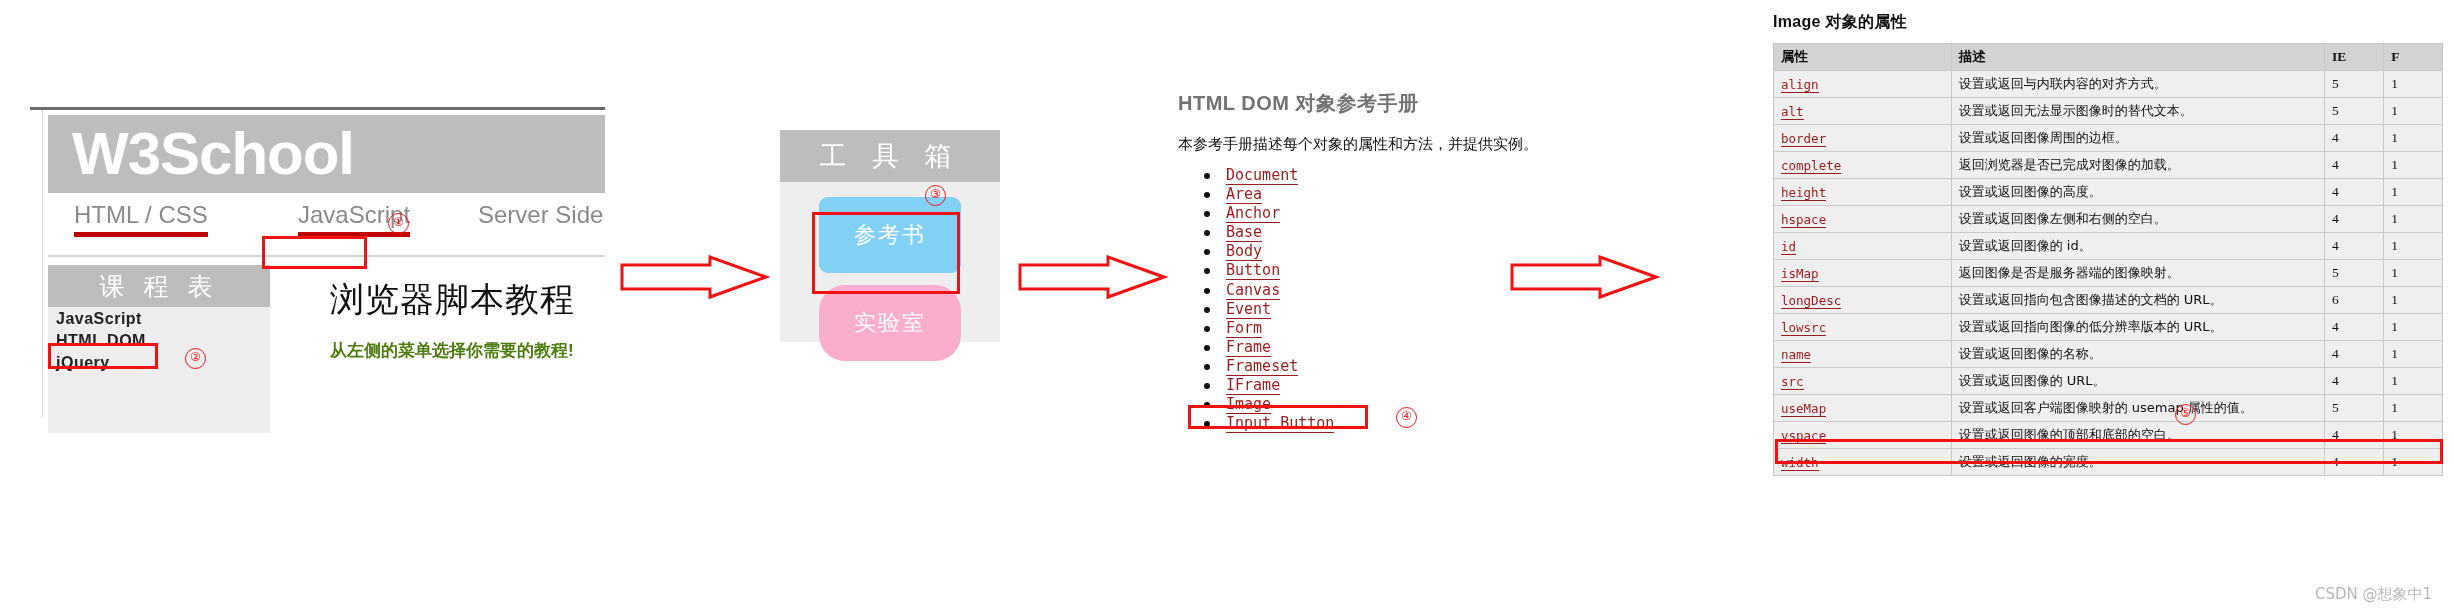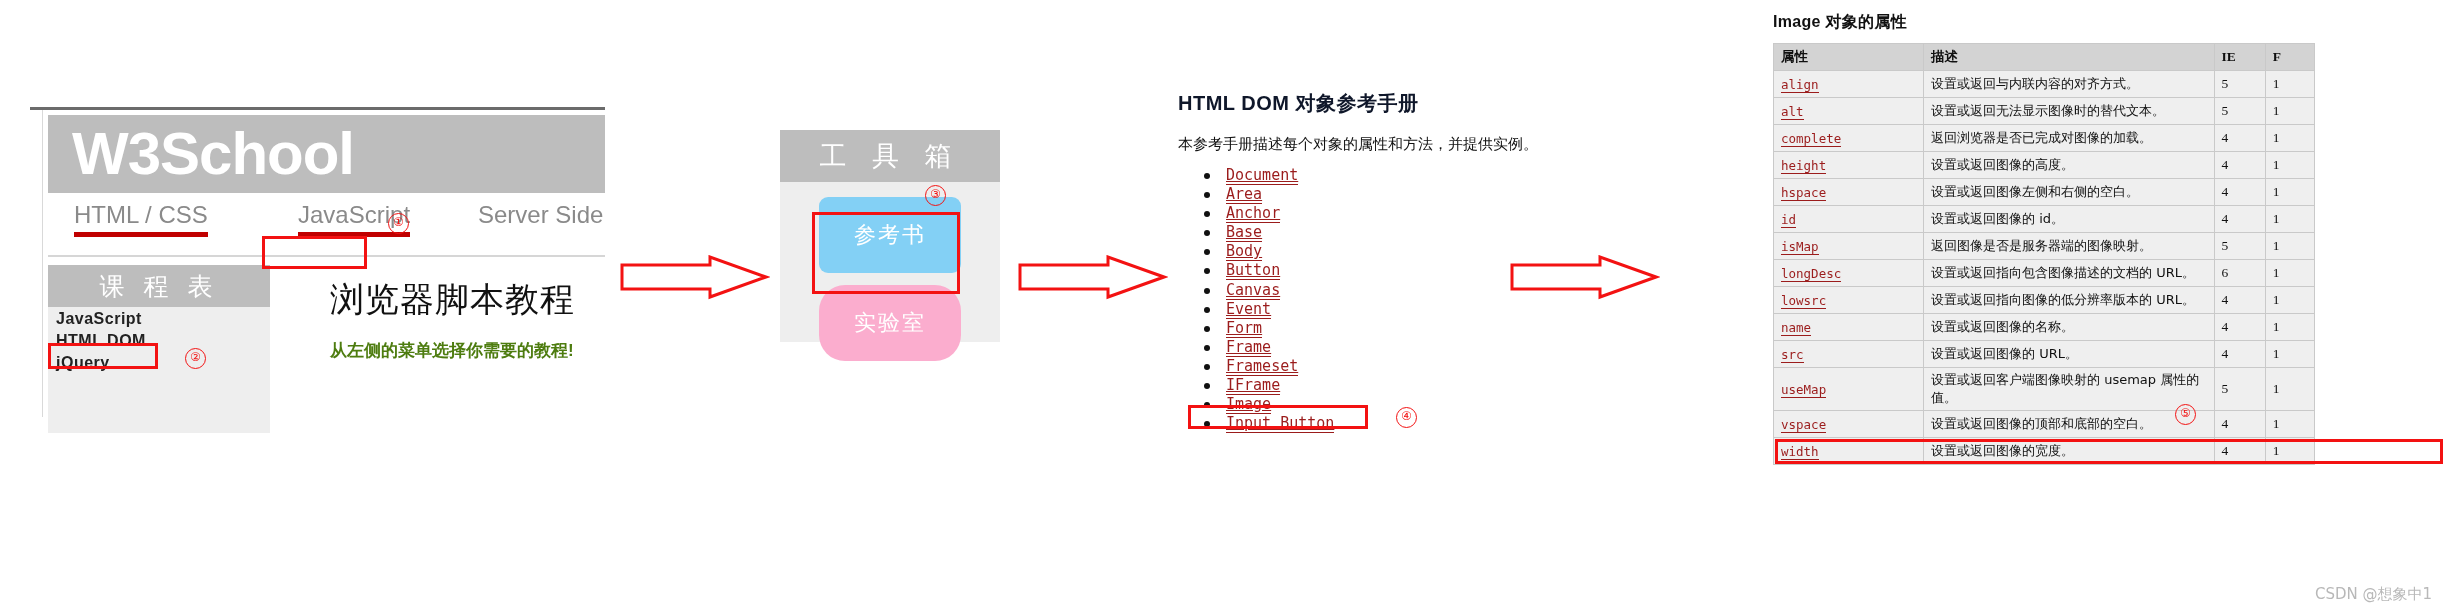--- a/index.html
+++ b/index.html
@@ -52,33 +52,33 @@
   .tool-btn{
     width:142px;height:76px;margin:15px auto 0 auto;border-radius:9px;
     color:#ffffff;font-size:22px;display:flex;align-items:center;justify-content:center;
     letter-spacing:2px;
   }
   #tool-ref{background:#83d0f5;}
   #tool-lab{background:#fbadce;margin-top:12px;border-radius:26px;}
 
   
   #panel-dom{left:1178px;top:90px;width:420px;height:320px;}
-  #dom-title{font-size:20px;font-weight:bold;color:#0f172a;letter-spacing:.5px;}
+  #dom-title{font-size:20px;font-weight:bold;color:#737373;letter-spacing:.5px;}
   #dom-desc{font-size:15px;color:#111;margin-top:18px;}
   #dom-list{margin:12px 0 0 22px;padding:0;list-style:none;}
   #dom-list li{position:relative;font-size:15px;line-height:19.1px;padding-left:26px;
-      color:#9b1c1c;font-family:"DejaVu Sans Mono","Liberation Mono",monospace;text-decoration:underline;}
+      color:#9b1c1c;font-family:"DejaVu Sans Mono","Liberation Mono",monospace;}
   #dom-list li::before{content:"";position:absolute;left:4px;top:7px;width:6px;height:6px;
       background:#111;border-radius:50%;}
   #dom-list li span{border-bottom:1px solid #9b1c1c;}
 
   
   #panel-table{left:1773px;top:12px;width:670px;}
   #tbl-title{font-size:16px;font-weight:bold;color:#111;margin-bottom:10px;letter-spacing:.3px;}
-  table.attr{border-collapse:collapse;width:542px;background:#efefef;
+  table.attr{border-collapse:collapse;width:670px;background:#efefef;
       font-size:13px;color:#111;}
   table.attr th,table.attr td{border:1px solid #c9c9c9;padding:3px 7px;text-align:left;
       vertical-align:middle;height:20px;}
   table.attr thead th{background:#d3d3d3;font-weight:bold;font-size:13.5px;}
   table.attr td.prop{width:175px;}
   table.attr td.prop span{color:#9b1c1c;border-bottom:1px solid #9b1c1c;
       font-family:"DejaVu Sans Mono","Liberation Mono",monospace;font-size:12.5px;}
   table.attr td.desc{width:395px;font-family:"DejaVu Sans","Liberation Sans",sans-serif;}
   table.attr td.ie,table.attr td.f{width:48px;font-family:"Liberation Serif","DejaVu Serif",serif;font-size:13.5px;}
   table.attr thead th.ie,table.attr thead th.f{font-family:"Liberation Serif","DejaVu Serif",serif;}
@@ -199,20 +199,26 @@
           <td class="ie">5</td>
           <td class="f">1</td>
         </tr>
         <tr>
           <td class="prop"><span>alt</span></td>
           <td class="desc">设置或返回无法显示图像时的替代文本。</td>
           <td class="ie">5</td>
           <td class="f">1</td>
         </tr>
         <tr>
+          <td class="prop"><span>border</span></td>
+          <td class="desc">设置或返回图像周围的边框。</td>
+          <td class="ie">4</td>
+          <td class="f">1</td>
+        </tr>
+        <tr>
           <td class="prop"><span>complete</span></td>
           <td class="desc">返回浏览器是否已完成对图像的加载。</td>
           <td class="ie">4</td>
           <td class="f">1</td>
         </tr>
         <tr>
           <td class="prop"><span>height</span></td>
           <td class="desc">设置或返回图像的高度。</td>
           <td class="ie">4</td>
           <td class="f">1</td>

